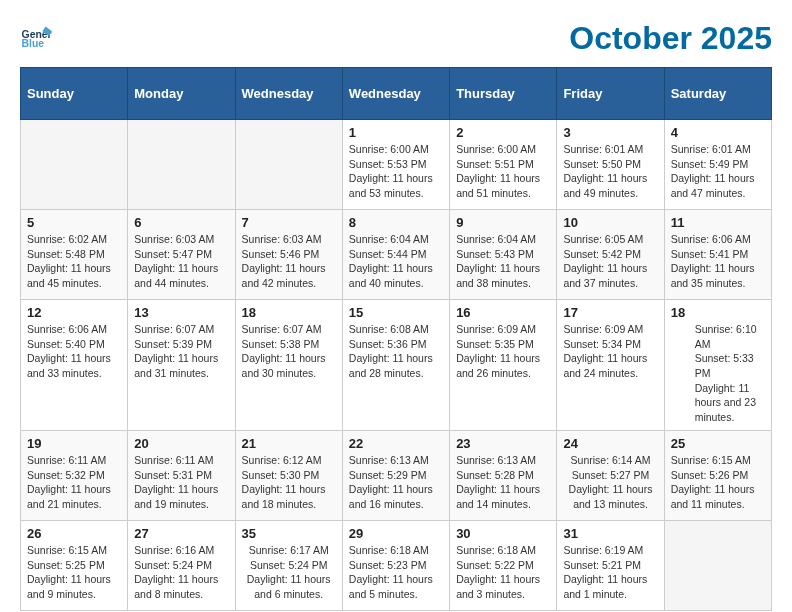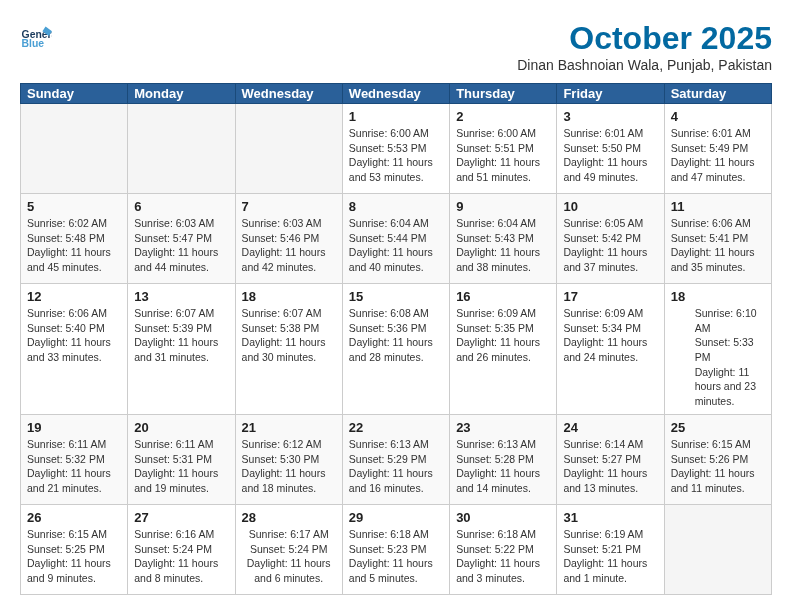--- a/index.html
+++ b/index.html
@@ -39,21 +39,21 @@
     }
     table {
       width: 100%;
       border-collapse: collapse;
       table-layout: fixed;
     }
     th {
       background: #2a6099;
       color: #fff;
       text-align: left;
-      padding: 2px 6px;
+      padding: 18px 6px;
       font-size: 13px;
       font-weight: bold;
       border: 1px solid #1a4a7a;
     }
     td {
       border: 1px solid #ccc;
       vertical-align: top;
       padding: 5px 6px;
       font-size: 11px;
       color: #222;
@@ -84,21 +84,20 @@
 <div class="header">
   <div class="logo">
     <svg class="logo-icon" viewBox="0 0 40 40" xmlns="http://www.w3.org/2000/svg">
       <text x="2" y="22" font-size="13" font-weight="bold" fill="#1a3a5c">General</text>
       <text x="2" y="34" font-size="13" font-weight="bold" fill="#4a9fd4">Blue</text>
       <polygon points="32,8 40,14 36,20 28,14" fill="#4a9fd4"></polygon>
     </svg>
   </div>
   <div class="title-block">
     <div class="month-title">October 2025</div>
-    <div class="location">Dinan Bashnoian Wala, Punjab, Pakistan</div>
   </div>
 </div>
 
 <table>
   <thead>
     <tr id="header-row">
         <th>Sunday</th>
         <th>Monday</th>
         <th>Wednesday</th>
         <th>Wednesday</th>
@@ -251,21 +250,21 @@
 Daylight: 11 hours and 16 minutes.</div>
         </td>
         <td>
           <span class="day-num">23</span>
           <div class="day-info" style="white-space: pre-line;">Sunrise: 6:13 AM
 Sunset: 5:28 PM
 Daylight: 11 hours and 14 minutes.</div>
         </td>
         <td>
           <span class="day-num">24</span>
-          <div class="day-info" style="white-space: pre-line;">Sunrise: 6:14 AM
+          <div class="day-info" style="white-space: pre-line; text-align: center;">Sunrise: 6:14 AM
 Sunset: 5:27 PM
 Daylight: 11 hours and 13 minutes.</div>
         </td>
         <td>
           <span class="day-num">25</span>
           <div class="day-info" style="white-space: pre-line;">Sunrise: 6:15 AM
 Sunset: 5:26 PM
 Daylight: 11 hours and 11 minutes.</div>
         </td>
       </tr>
@@ -276,21 +275,21 @@
 Sunset: 5:25 PM
 Daylight: 11 hours and 9 minutes.</div>
         </td>
         <td>
           <span class="day-num">27</span>
           <div class="day-info" style="white-space: pre-line;">Sunrise: 6:16 AM
 Sunset: 5:24 PM
 Daylight: 11 hours and 8 minutes.</div>
         </td>
         <td>
-          <span class="day-num">28</span>
+          <span class="day-num">35</span>
           <div class="day-info" style="white-space: pre-line; text-align: center;">Sunrise: 6:17 AM
 Sunset: 5:24 PM
 Daylight: 11 hours and 6 minutes.</div>
         </td>
         <td>
           <span class="day-num">29</span>
           <div class="day-info" style="white-space: pre-line;">Sunrise: 6:18 AM
 Sunset: 5:23 PM
 Daylight: 11 hours and 5 minutes.</div>
         </td>

